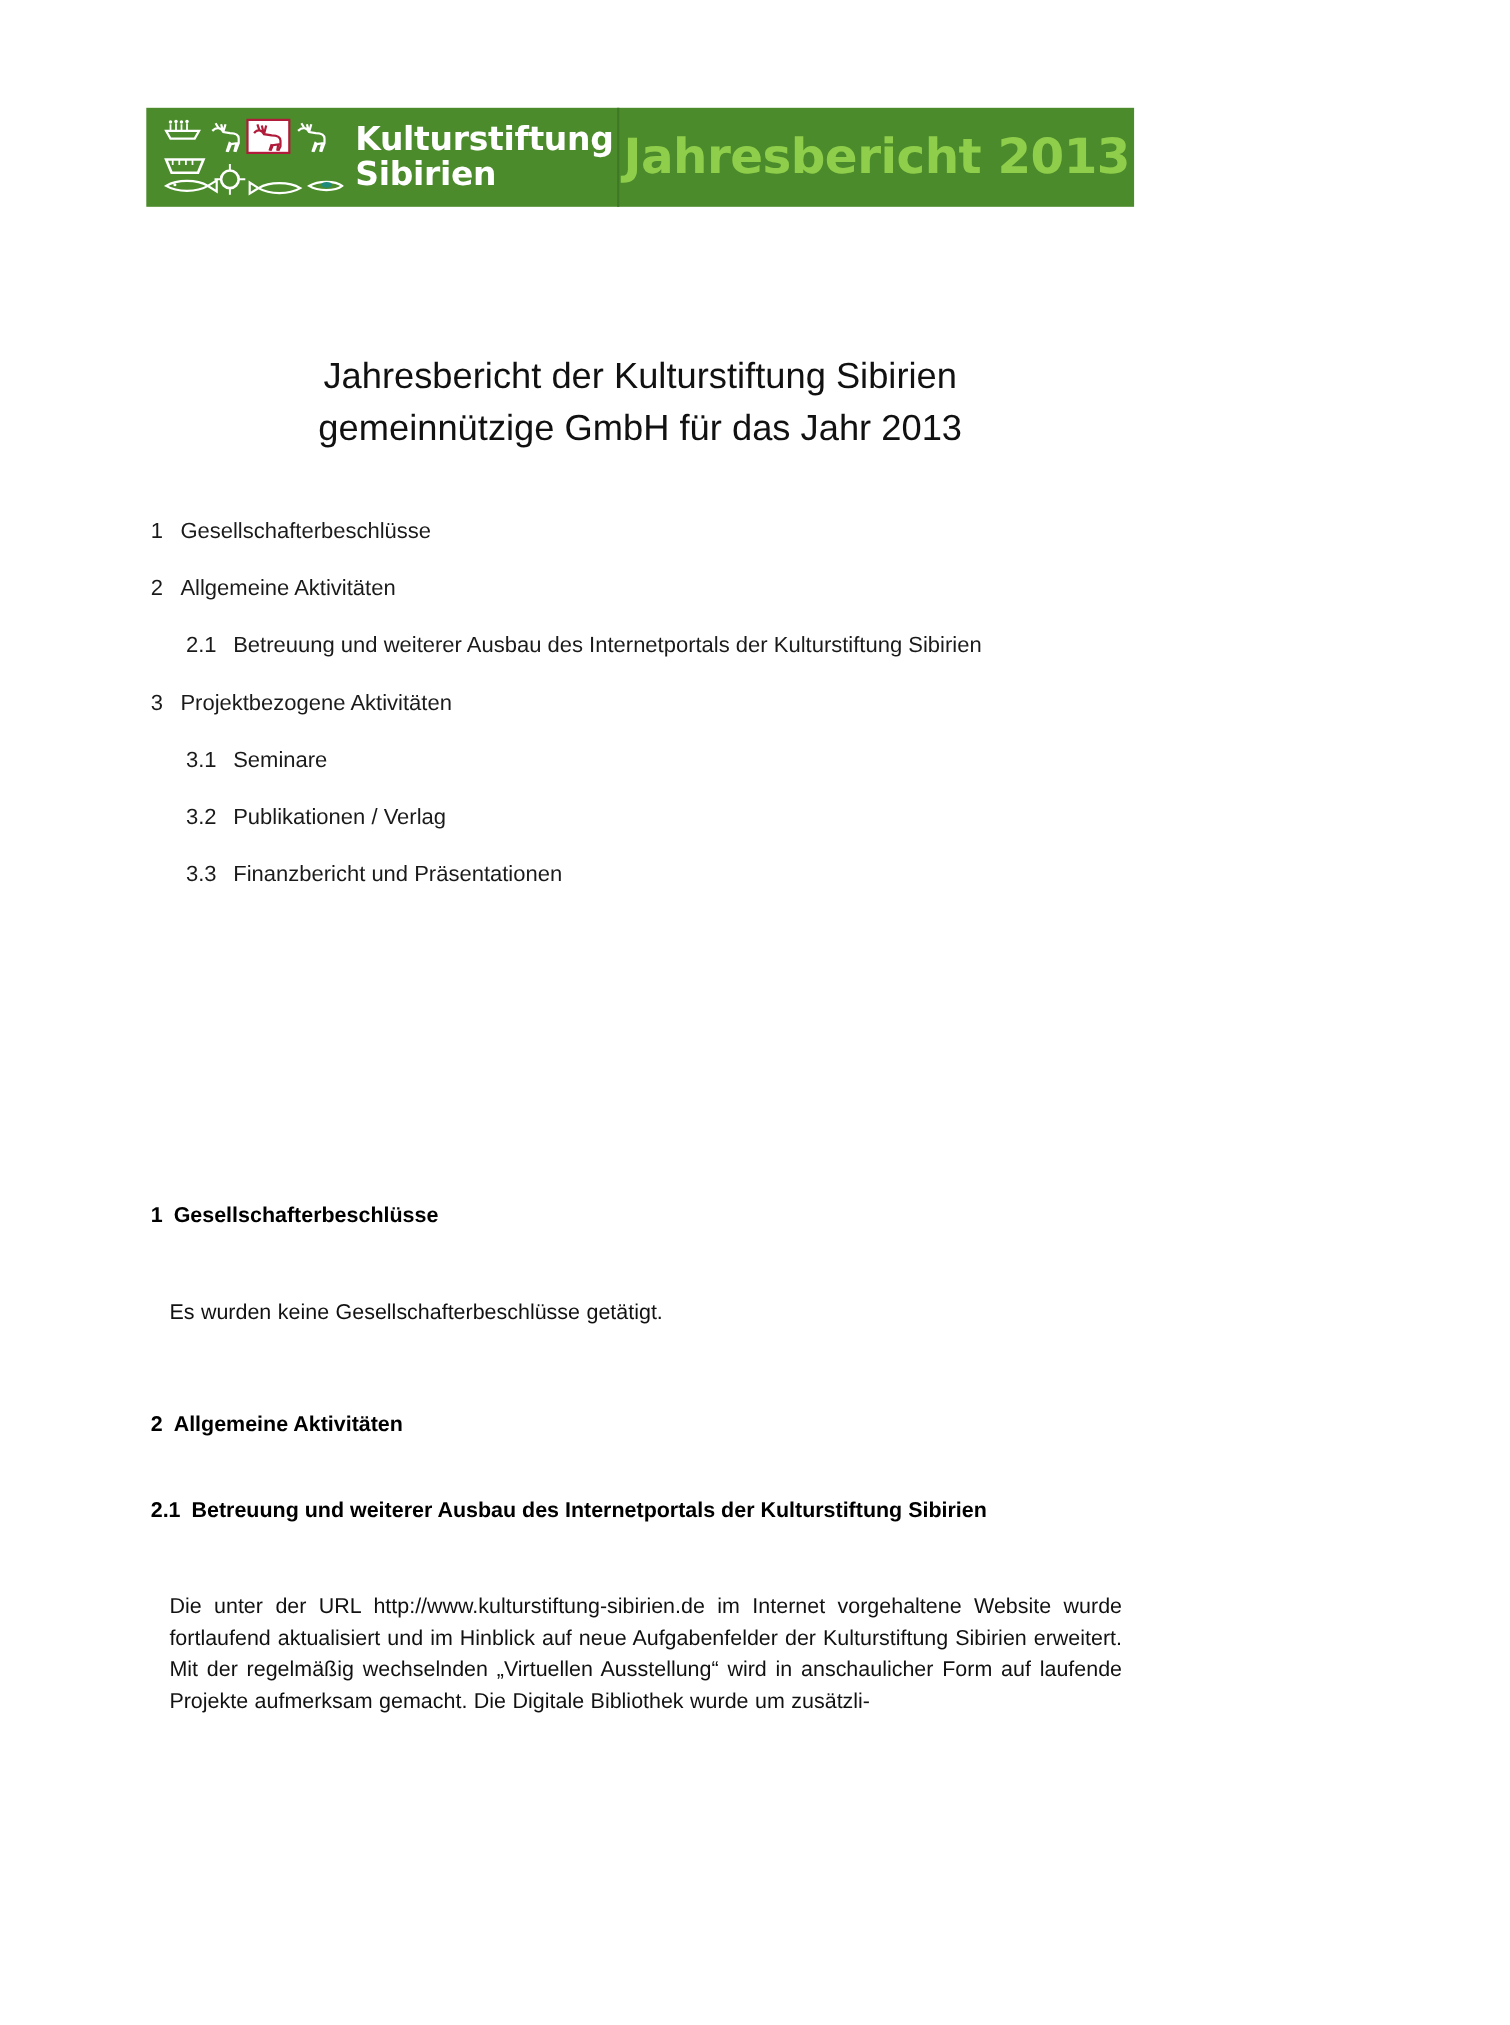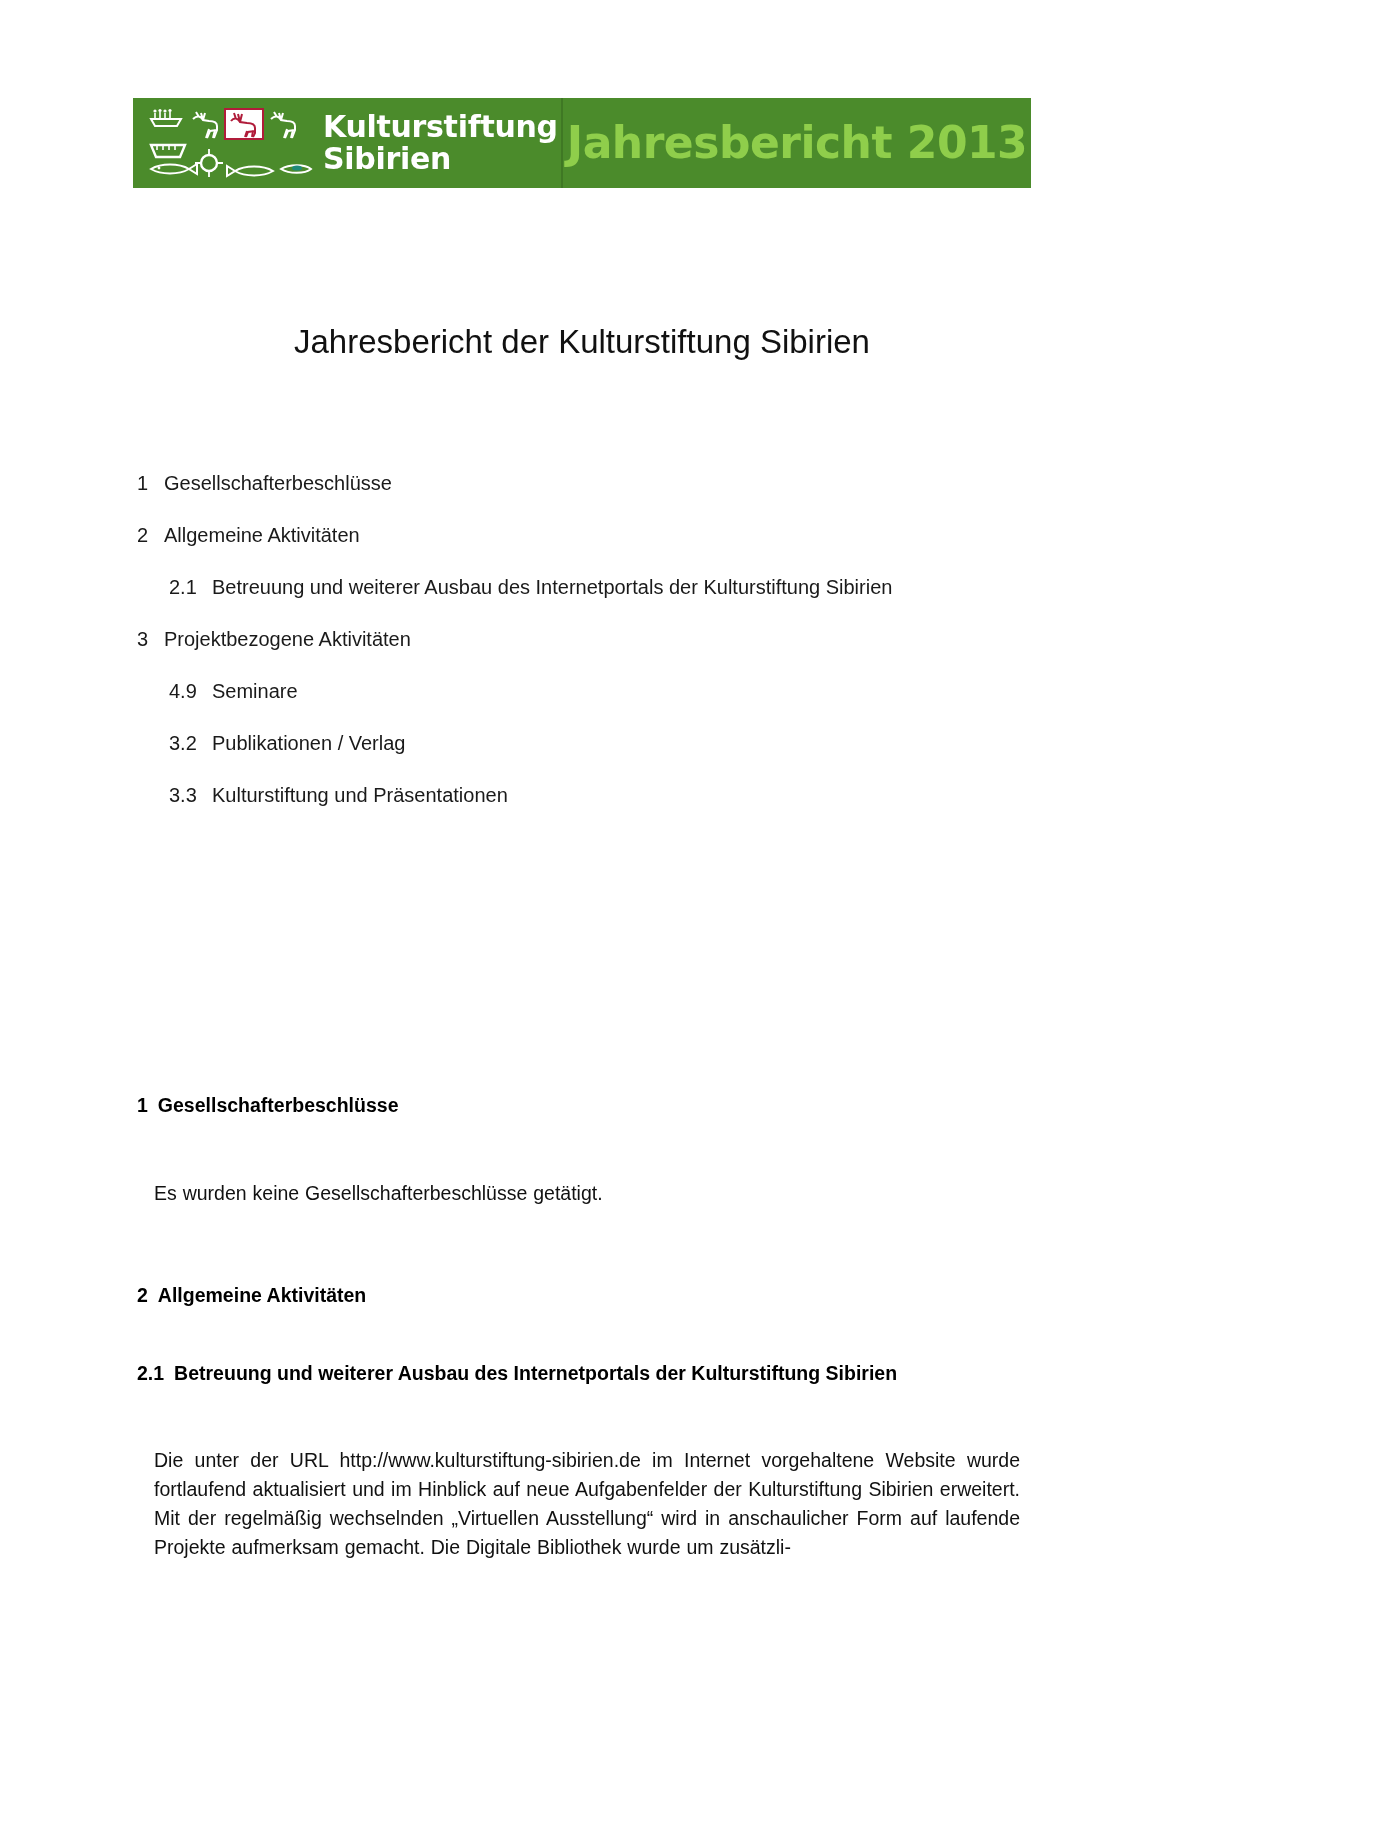--- a/index.html
+++ b/index.html
@@ -213,20 +213,21 @@
       </div>
     </div>
 
     <div class="banner-right">
       <div class="report-title">Jahresbericht 2013</div>
     </div>
   </div>
 
   <h1 class="doc-title">
     <span>Jahresbericht der Kulturstiftung Sibirien</span>
+    <span>gemeinnützige GmbH für das Jahr 2013</span>
   </h1>
 
   <nav class="toc">
 
     <div class="toc-row">
       <span class="toc-num">1</span><span>Gesellschafterbeschlüsse</span>
     </div>
 
     <div class="toc-row">
       <span class="toc-num">2</span><span>Allgemeine Aktivitäten</span>
@@ -234,29 +235,29 @@
 
     <div class="toc-row lvl2">
       <span class="toc-num">2.1</span><span>Betreuung und weiterer Ausbau des Internetportals der Kulturstiftung Sibirien</span>
     </div>
 
     <div class="toc-row">
       <span class="toc-num">3</span><span>Projektbezogene Aktivitäten</span>
     </div>
 
     <div class="toc-row lvl2">
-      <span class="toc-num">4.9</span><span>Seminare</span>
+      <span class="toc-num">3.1</span><span>Seminare</span>
     </div>
 
     <div class="toc-row lvl2">
       <span class="toc-num">3.2</span><span>Publikationen / Verlag</span>
     </div>
 
     <div class="toc-row lvl2">
-      <span class="toc-num">3.3</span><span>Kulturstiftung und Präsentationen</span>
+      <span class="toc-num">3.3</span><span>Finanzbericht und Präsentationen</span>
     </div>
 
 
 
 
   </nav>
 
   <div class="body-area">
 
     <div class="sp-1"></div>

